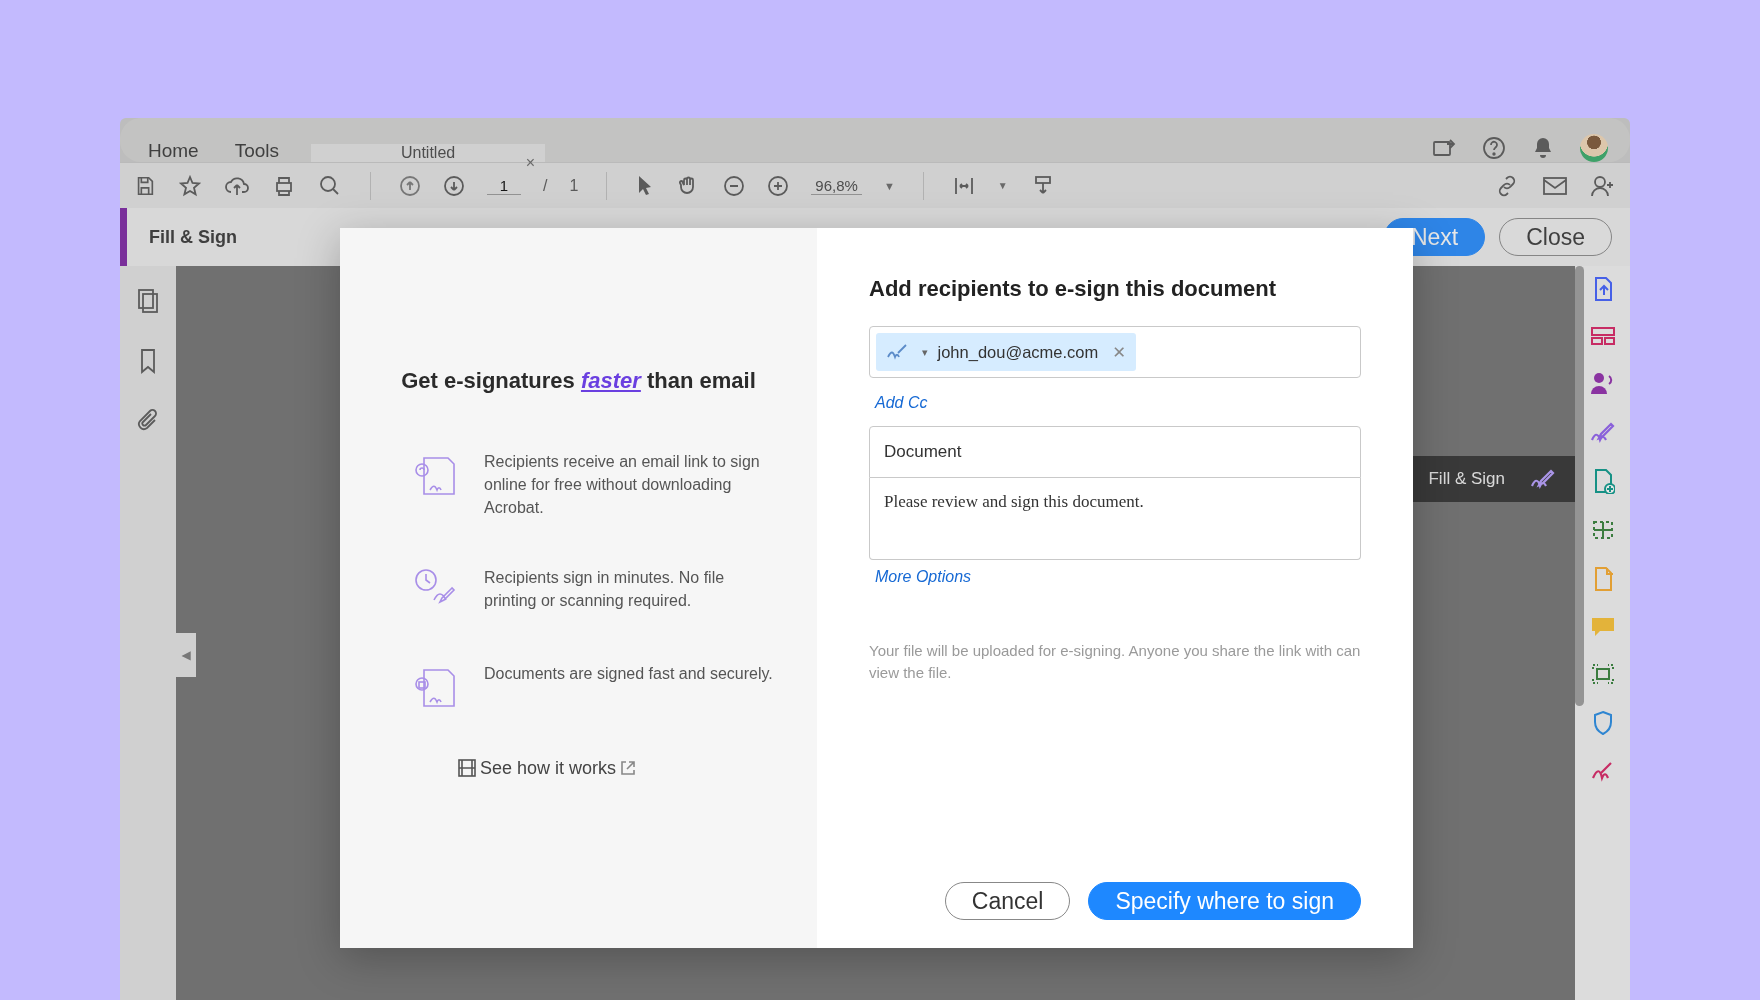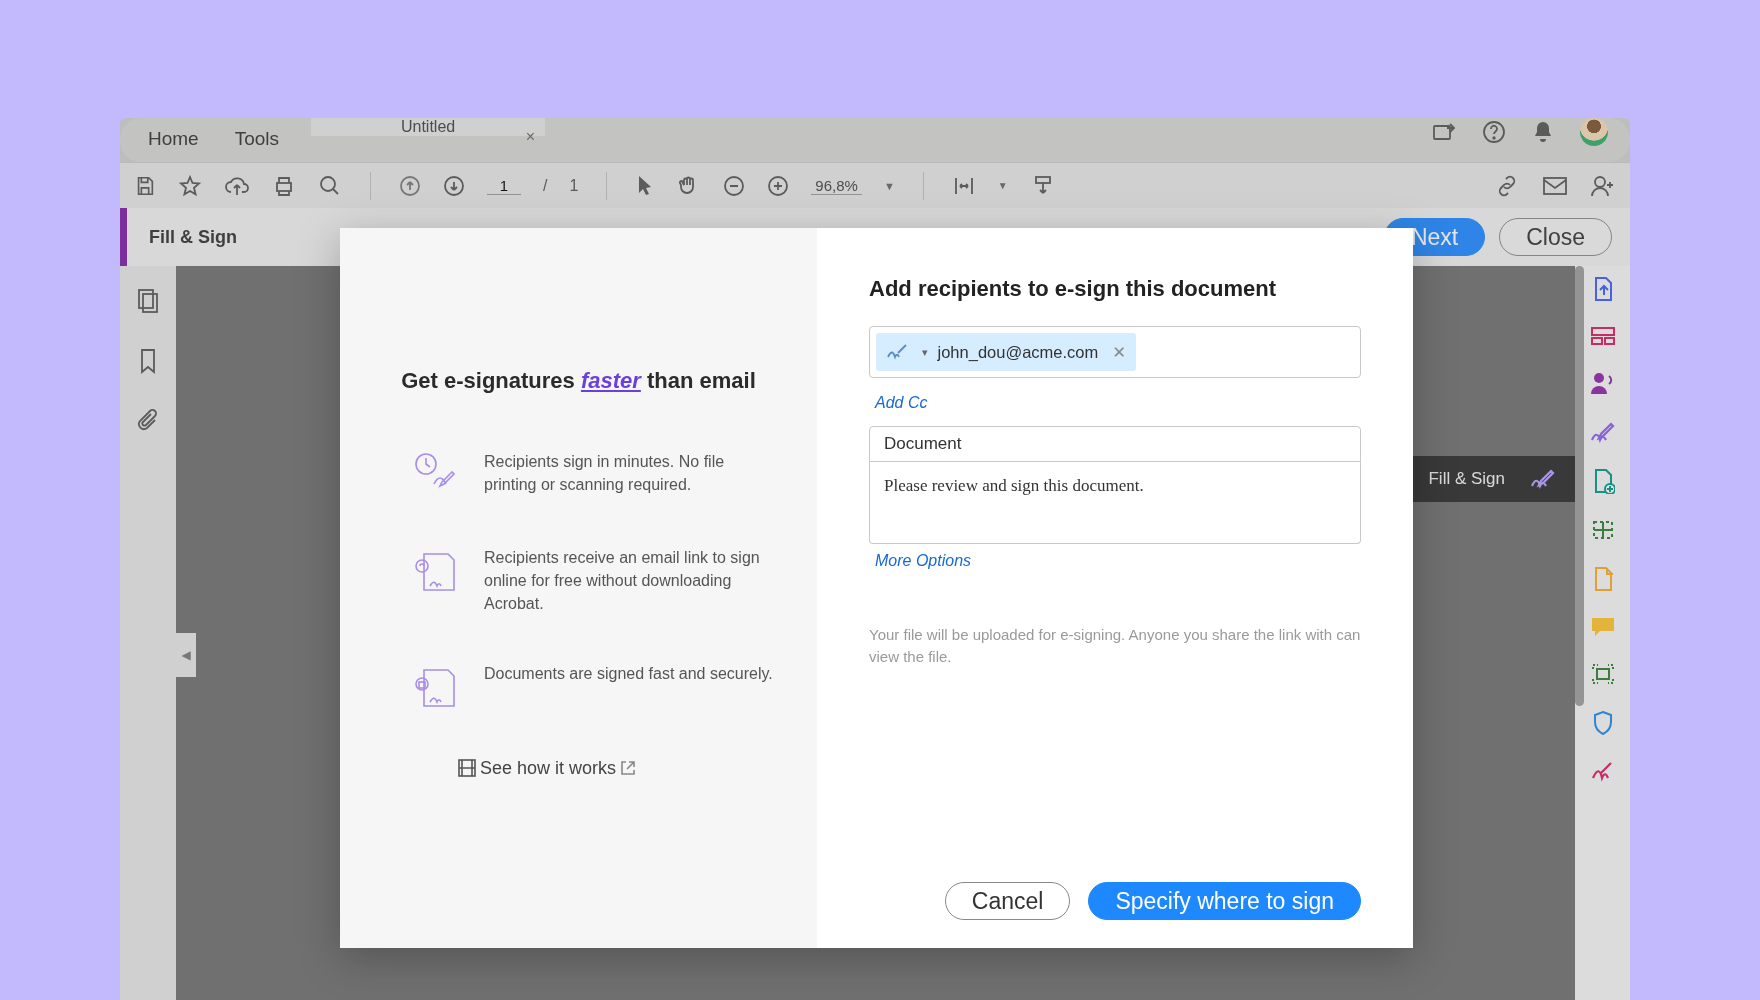--- a/index.html
+++ b/index.html
@@ -26,21 +26,21 @@
     position: absolute;
     inset: 0;
     background: rgba(120,120,120,0.18);
     pointer-events: none;
   }
   
   .tabbar {
     height: 44px;
     background: #d4d4d2;
     display: flex;
-    align-items: flex-start;
+    align-items: flex-end;
     padding-left: 10px;
     padding-right: 10px;
     gap: 0;
     border-radius: 21px;
   }
   .tabbar .navlink {
     font-size: 19px;
     color: #333;
     padding: 10px 18px 0 18px;
     cursor: pointer;
@@ -175,21 +175,21 @@
   .chip {
     background:#d6ecff; border-radius:3px; height:38px;
     display:inline-flex; align-items:center; gap:10px; padding:0 10px;
     font-size:16.5px; color:#333;
   }
   .chip .chev { font-size:11px; color:#666; }
   .chip .x { color:#888; cursor:pointer; padding-left:4px; }
   .linkish { color:#1669d4; font-size:16px; margin:16px 0 14px 6px; cursor:pointer; display:inline-block;font-style:italic; }
   .subject {
     border:1px solid #c9c9c9; border-radius:4px 4px 0 0;
-    height:36px; display:flex; align-items:center; padding:0 14px;
+    height:52px; display:flex; align-items:center; padding:0 14px;
     font-size:17px; color:#333;
   }
   .msgbox {
     border:1px solid #c9c9c9; border-top:none; border-radius:0 0 4px 4px;
     padding:14px; font-size:17px; color:#333; min-height:82px;font-family:Liberation Serif, serif;
   }
   .helptext { font-size:15px; color:#9a9a9a; margin-top:40px; line-height:1.45; }
   .dlg-footer {
     position:absolute; left:52px; right:52px; bottom:28px;
     display:flex; justify-content:flex-end; gap:18px;
@@ -445,36 +445,36 @@
 </div>
 
 <div class="dialog">
   <div class="leftcol">
     <h2>
       <span>Get e-signatures </span><span class="em">faster</span><span> than email</span>
     </h2>
     <div class="bullet">
       <span class="bicon">
           <svg width="50" height="50" viewBox="0 0 50 50" fill="none" stroke="#a88ee8" stroke-width="1.6">
+            <path d="M14 8h24l6 6v30H14z"></path>
+            <circle cx="12" cy="20" r="6"></circle>
+            <path d="M10 20a2 2 0 114 0M20 40c3-5 5-5 7 0 1-3 3-3 4 0"></path>
+          </svg>
+        </span>
+      <p>Recipients receive an email link to sign online for free without downloading Acrobat.</p>
+    </div>
+    <div class="bullet">
+      <span class="bicon">
+          <svg width="50" height="50" viewBox="0 0 50 50" fill="none" stroke="#a88ee8" stroke-width="1.6">
             <circle cx="16" cy="14" r="10"></circle>
             <path d="M16 8v6l4 3"></path>
             <path d="M24 34c4-8 8-8 12 0M42 22l-10 10-2 4 4-2 10-10z"></path>
           </svg>
         </span>
       <p>Recipients sign in minutes. No file printing or scanning required.</p>
-    </div>
-    <div class="bullet">
-      <span class="bicon">
-          <svg width="50" height="50" viewBox="0 0 50 50" fill="none" stroke="#a88ee8" stroke-width="1.6">
-            <path d="M14 8h24l6 6v30H14z"></path>
-            <circle cx="12" cy="20" r="6"></circle>
-            <path d="M10 20a2 2 0 114 0M20 40c3-5 5-5 7 0 1-3 3-3 4 0"></path>
-          </svg>
-        </span>
-      <p>Recipients receive an email link to sign online for free without downloading Acrobat.</p>
     </div>
     <div class="bullet">
       <span class="bicon">
           <svg width="50" height="50" viewBox="0 0 50 50" fill="none" stroke="#a88ee8" stroke-width="1.6">
             <path d="M14 8h24l6 6v30H14z"></path>
             <circle cx="12" cy="22" r="6"></circle>
             <rect x="9" y="20" width="6" height="6"></rect>
             <path d="M20 40c3-5 5-5 7 0 1-3 3-3 4 0"></path>
           </svg>
         </span>

